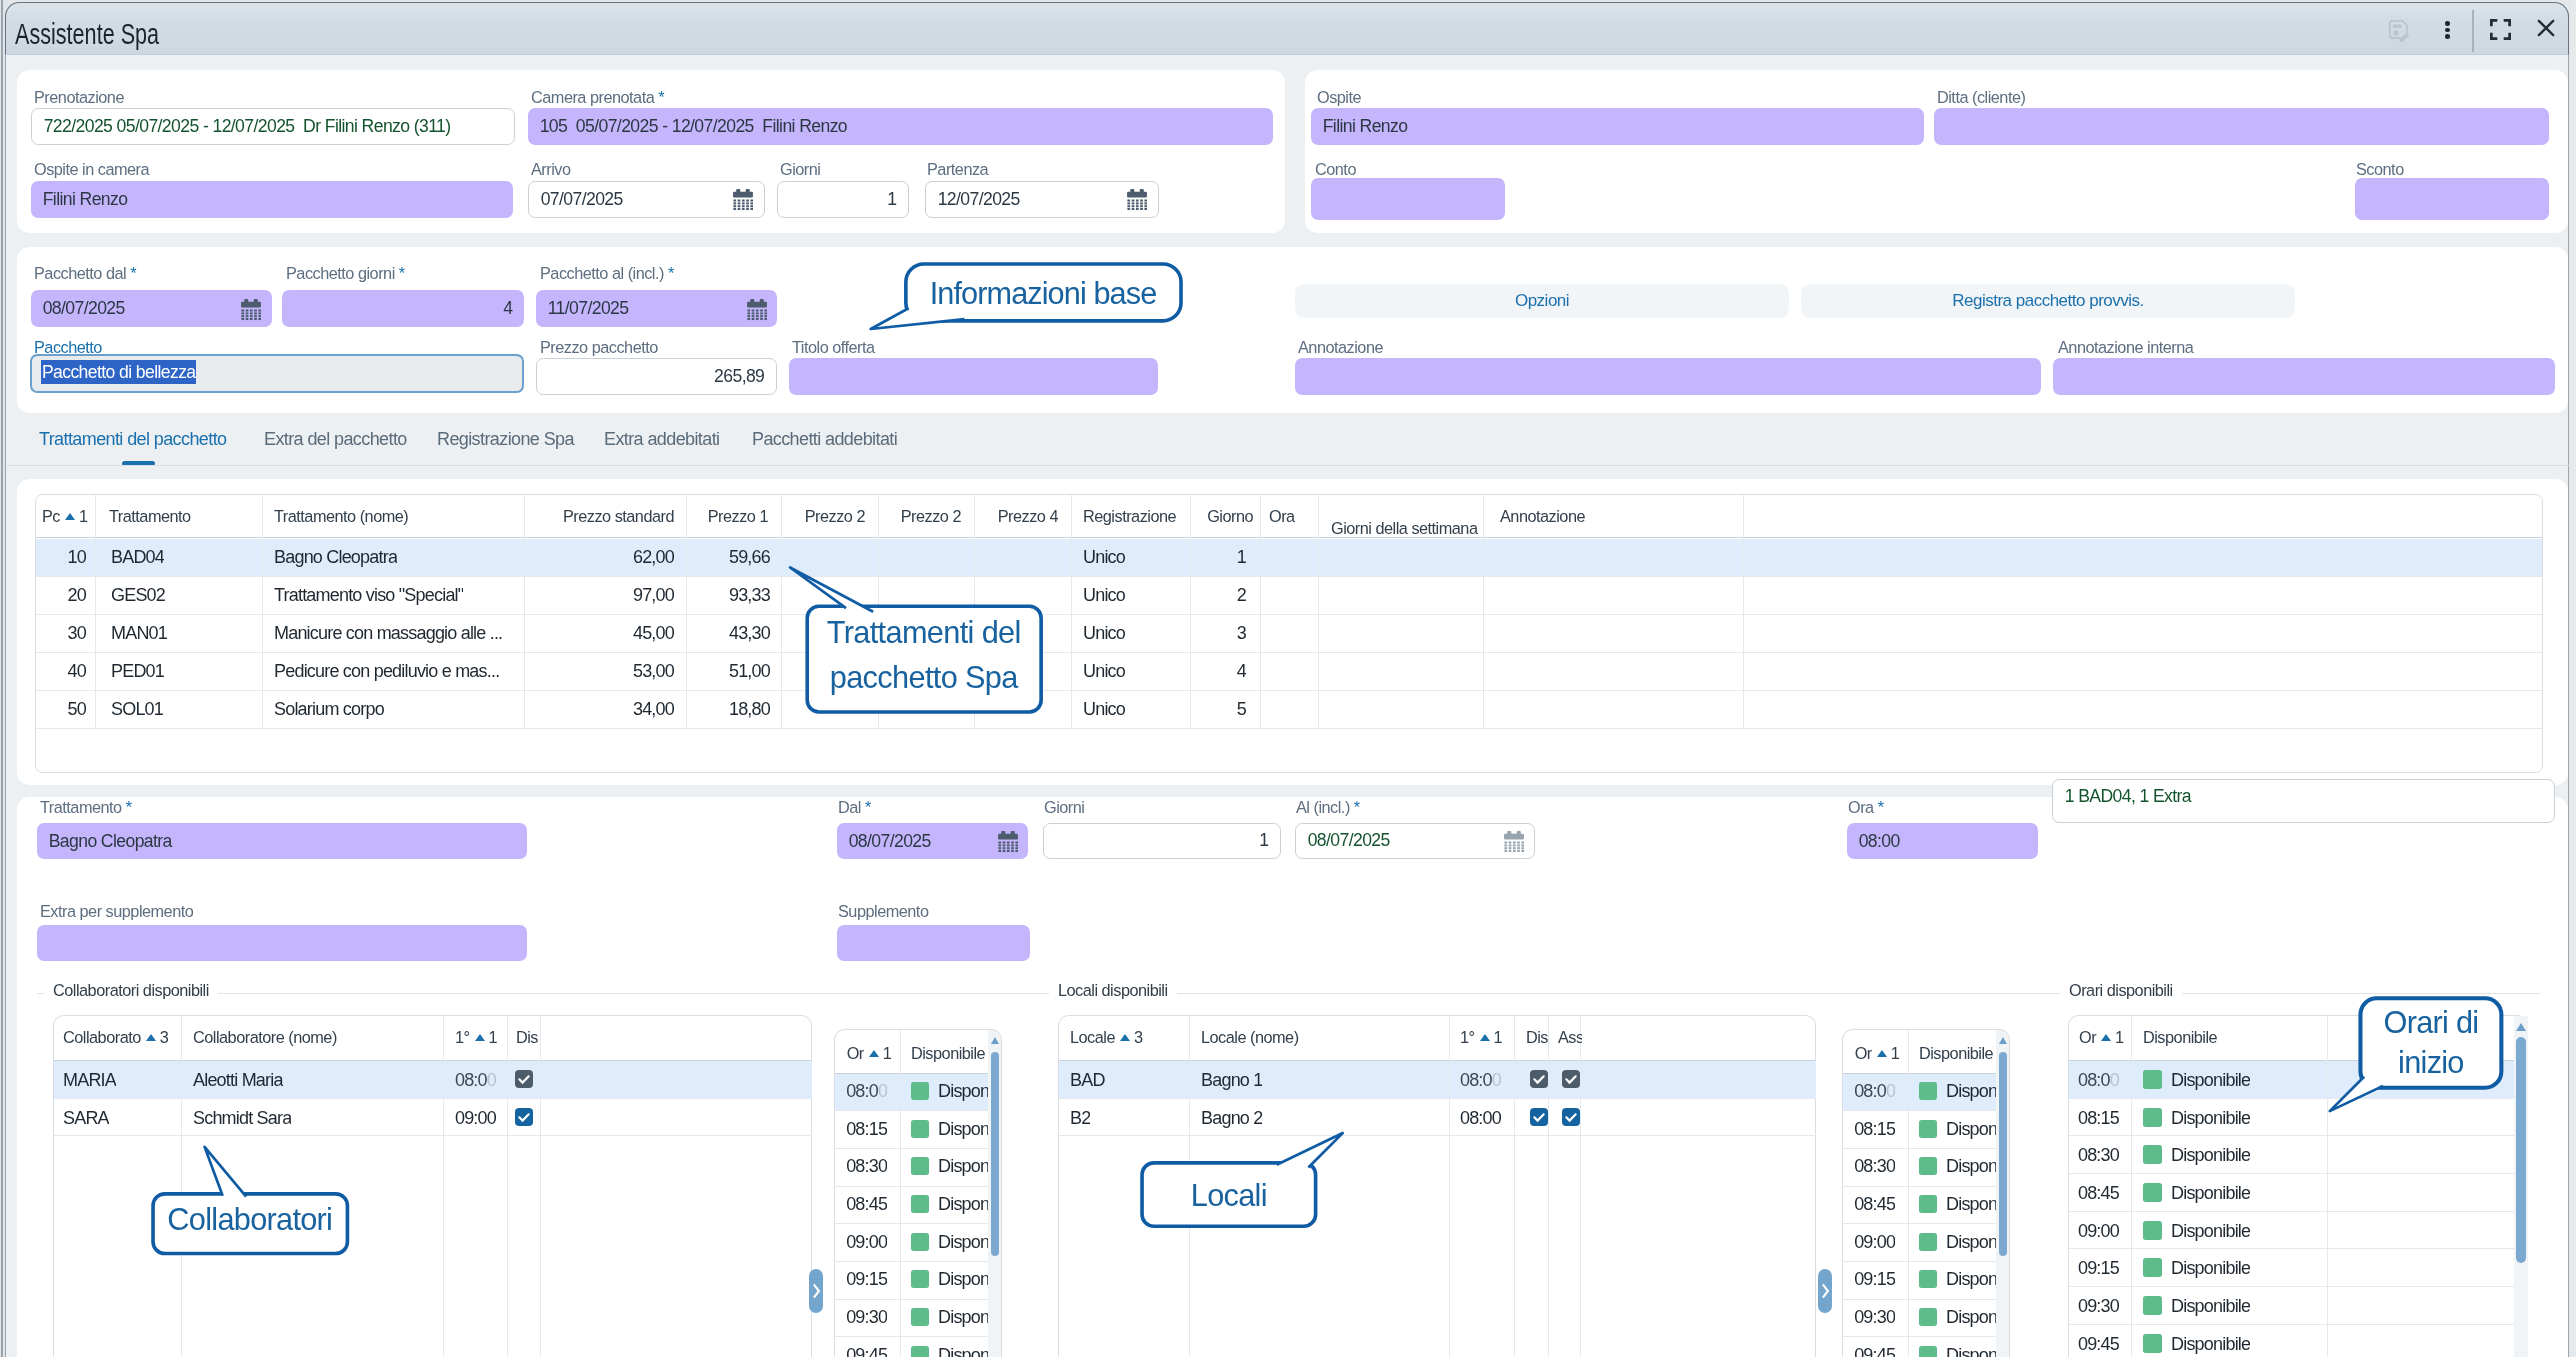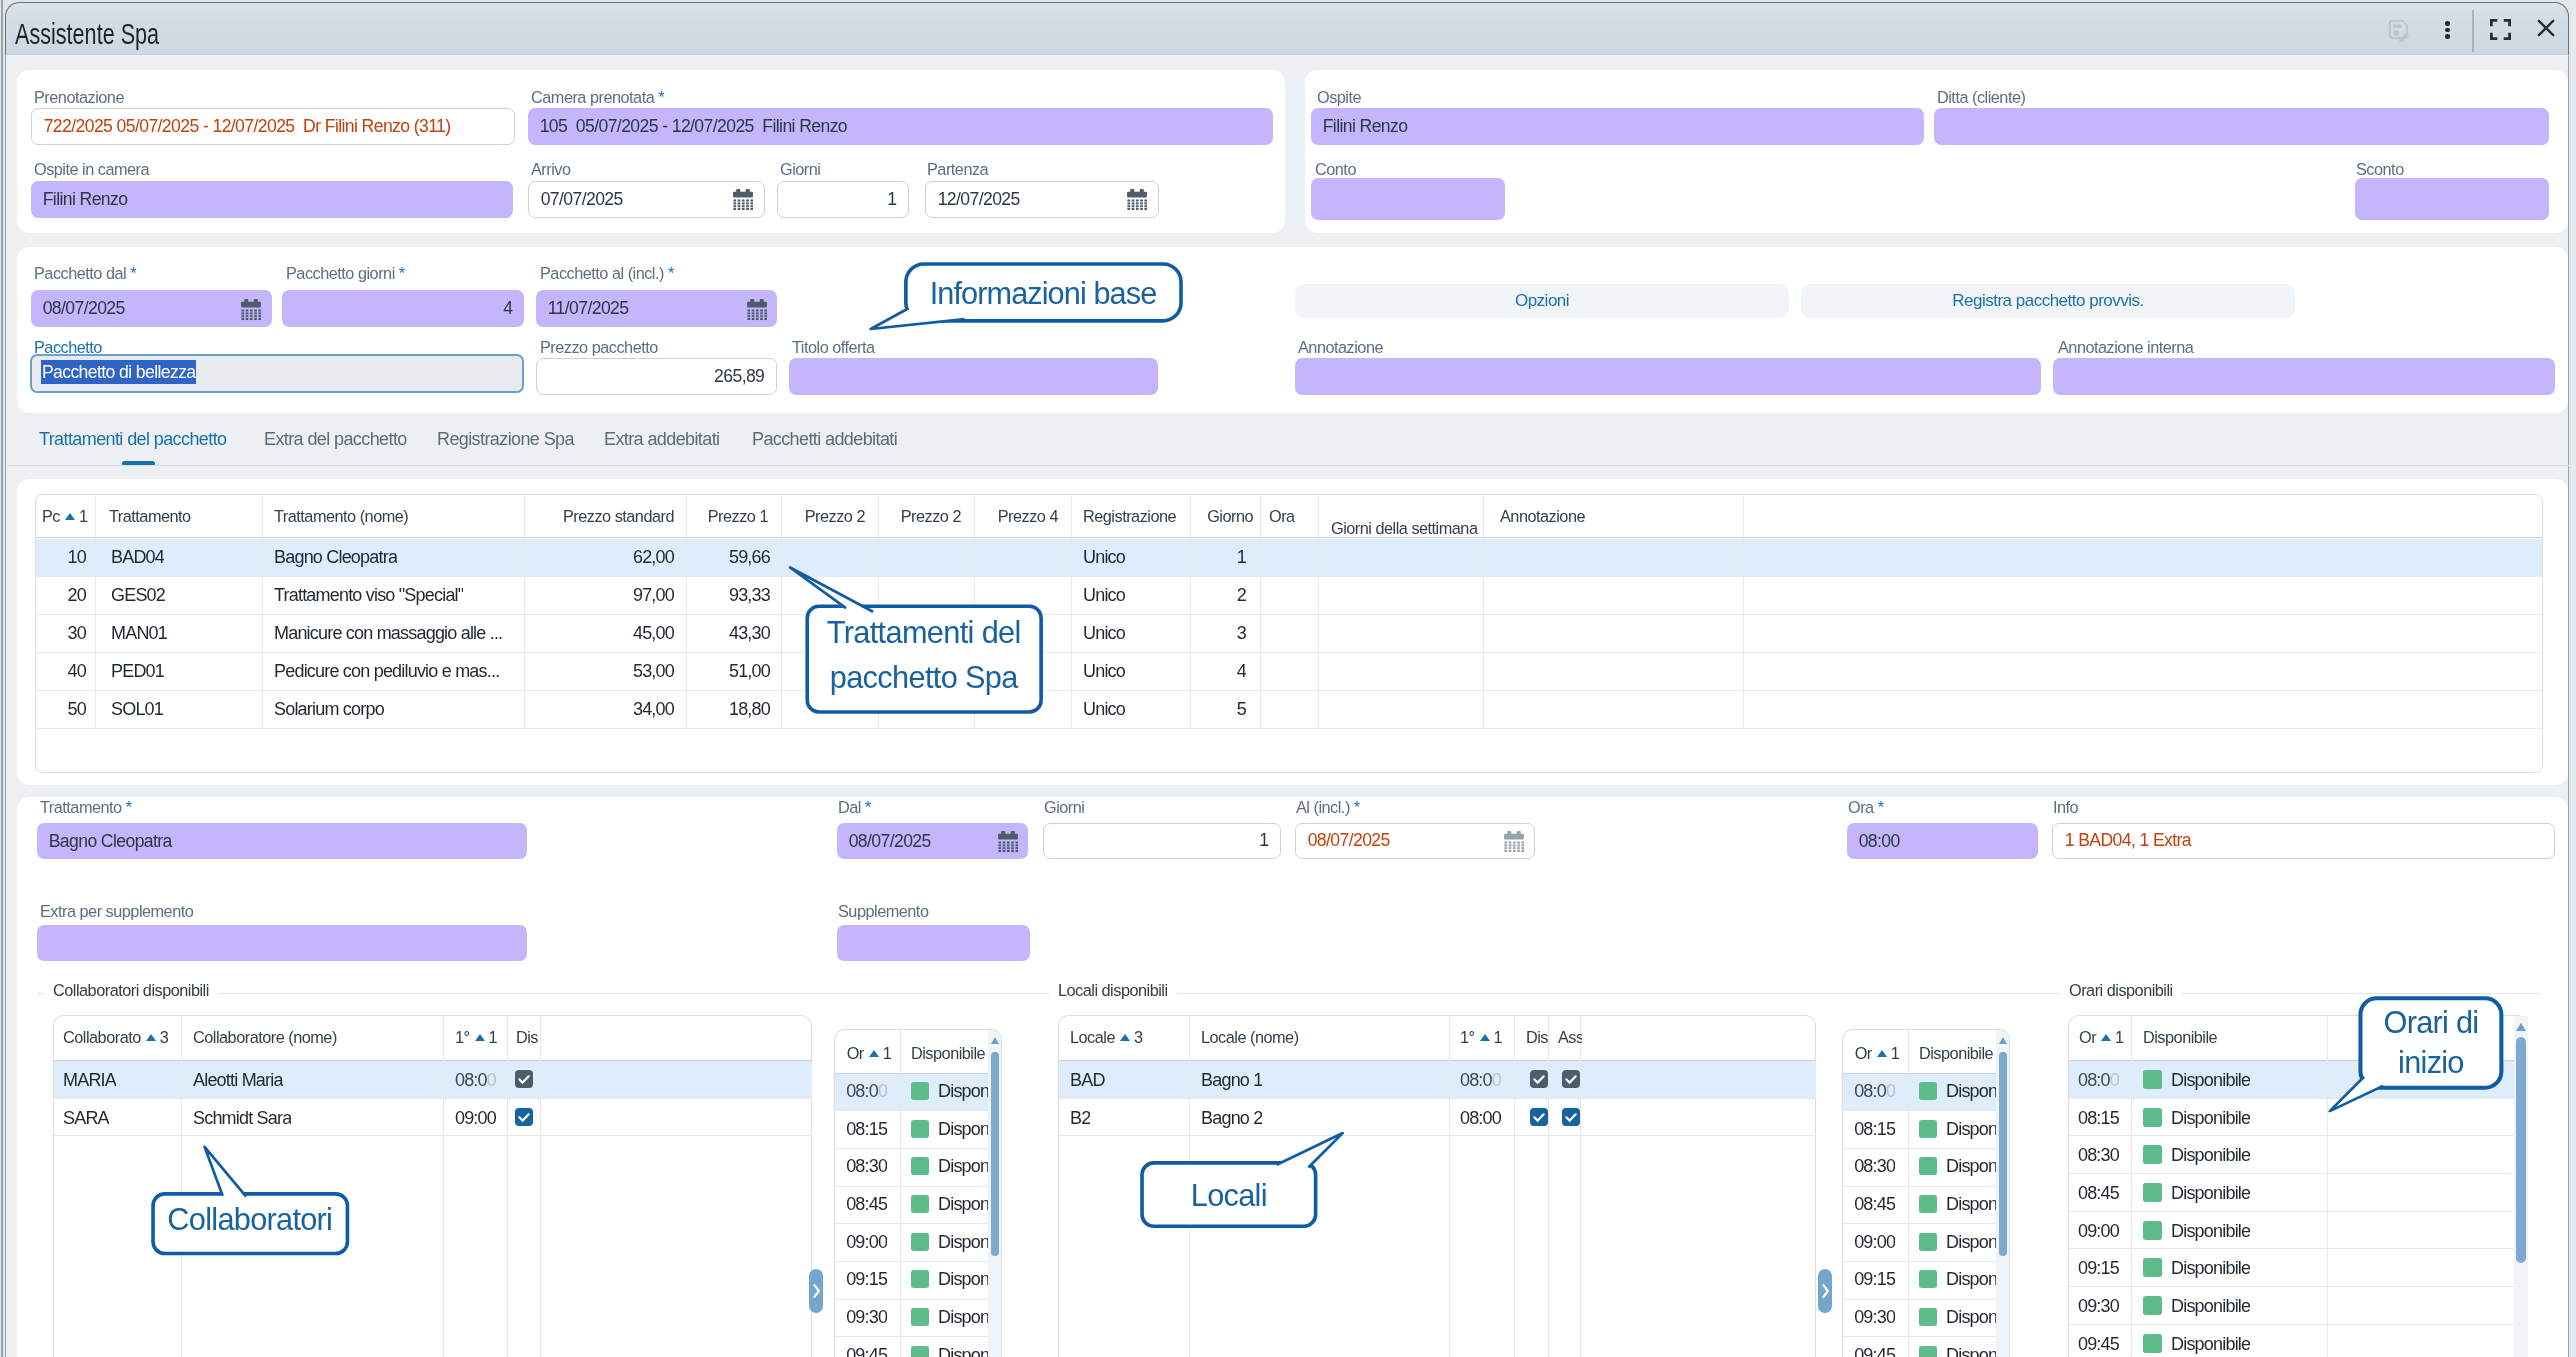--- a/index.html
+++ b/index.html
@@ -7,21 +7,21 @@
 #tbar{left:5.4px;top:1.8px;width:2562px;height:51px;border:1.8px solid #67737e;border-bottom:0.9px solid #c2cedb;border-radius:14.4px 14.4px 0 0;background:linear-gradient(180deg,#dce4eb 0%,#d2dce4 35%,#ccd8e1 100%)}
 #fbody{left:5.4px;top:55px;width:2562px;height:1302px;border-left:1.8px solid #9aa5af;border-right:1.8px solid #9aa5af;background:#edf0f3}
 #ttl{left:15.3px;top:19px;font-size:30px;color:#1b242c;transform:scaleX(.72);transform-origin:0 0;line-height:30px}
 .card{position:absolute;background:#fff;border-radius:12.6px}
 .lbl{position:absolute;font-size:16.3px;color:#5d6e80;white-space:nowrap;letter-spacing:-0.5px}
 .blu{color:#1a70ad}
 .inp{position:absolute;height:37px;border-radius:7.2px;font-size:17.6px;color:#2b3844;line-height:37px;white-space:nowrap;overflow:hidden;box-sizing:border-box;padding:0 11.7px;letter-spacing:-0.6px}
 .g{background:#c4b5fd}
 .w{background:#fff;border:1.4px solid #c9d0d7;line-height:34px}
 .r{text-align:right}
-.gry{color:#c2410c}
+.gry{color:#14532d}
 .btn{position:absolute;height:34px;border-radius:9px;background:#f2f5f7;color:#1a70ad;font-size:17px;line-height:34px;text-align:center;letter-spacing:-0.5px}
 .tab{position:absolute;top:429px;font-size:18px;color:#5b6b7a;white-space:nowrap;letter-spacing:-0.6px}
 .vl{position:absolute;width:0.9px;background:#e4e9ed}
 .hl{position:absolute;height:0.9px;background:#e4e9ed}
 .hld{position:absolute;height:0.9px;background:#c9d2da}
 .cell{position:absolute;font-size:18px;color:#1f2830;white-space:nowrap;overflow:hidden;letter-spacing:-0.8px}
 .hcell{position:absolute;font-size:16.3px;color:#323f4b;white-space:nowrap;overflow:hidden;letter-spacing:-0.5px}
 .sel{background:#dfecfb}
 .arr{display:inline-block;width:0;height:0;border-left:5.4px solid transparent;border-right:5.4px solid transparent;border-bottom:7.2px solid #1a70ad;margin:0 3.6px 1.8px 5.4px;vertical-align:middle}
 .cb{position:absolute;width:18px;height:18px;border-radius:4.1px}
@@ -194,21 +194,21 @@
 <div class="inp g" style="left:37px;top:823px;width:490px;height:36px;line-height:36px">Bagno Cleopatra</div>
 <div class="lbl" style="left:838px;top:798px">Dal <span class="blu">*</span></div>
 <div class="inp g" style="left:837px;top:823px;width:191px;height:36px;line-height:36px">08/07/2025</div>
 <div class="lbl" style="left:1044px;top:798px">Giorni</div>
 <div class="inp w r" style="left:1043px;top:823px;width:238px;height:36px;line-height:33px">1</div>
 <div class="lbl" style="left:1296px;top:798px">Al (incl.) <span class="blu">*</span></div>
 <div class="inp w" style="left:1295px;top:823px;width:240px;height:36px;line-height:33px"><span class="gry">08/07/2025</span></div>
 <div class="lbl" style="left:1848px;top:798px">Ora <span class="blu">*</span></div>
 <div class="inp g" style="left:1847px;top:823px;width:191px;height:36px;line-height:36px">08:00</div>
 <div class="lbl" style="left:2053px;top:798px">Info</div>
-<div class="inp w" style="left:2052px;top:823px;width:503px;height:36px;line-height:33px"><span class="gry">1 BAD04, 1 Extra</span></div>
+<div class="inp w" style="left:2052px;top:779px;width:503px;height:44px;line-height:33px"><span class="gry">1 BAD04, 1 Extra</span></div>
 <div class="lbl" style="left:40px;top:902px">Extra per supplemento</div>
 <div class="inp g" style="left:37px;top:925px;width:490px;height:36px"></div>
 <div class="lbl" style="left:838px;top:902px">Supplemento</div>
 <div class="inp g" style="left:837px;top:925px;width:193px;height:36px"></div>
 <div class="hl" style="left:37px;top:993px;width:2503px;background:#dfe4e8"></div>
 
 <div class="ttxt" style="left:53px;top:981px">Collaboratori disponibili</div>
 <div class="ttxt" style="left:1058px;top:981px">Locali disponibili</div>
 <div class="ttxt" style="left:2069px;top:981px">Orari disponibili</div>
 

